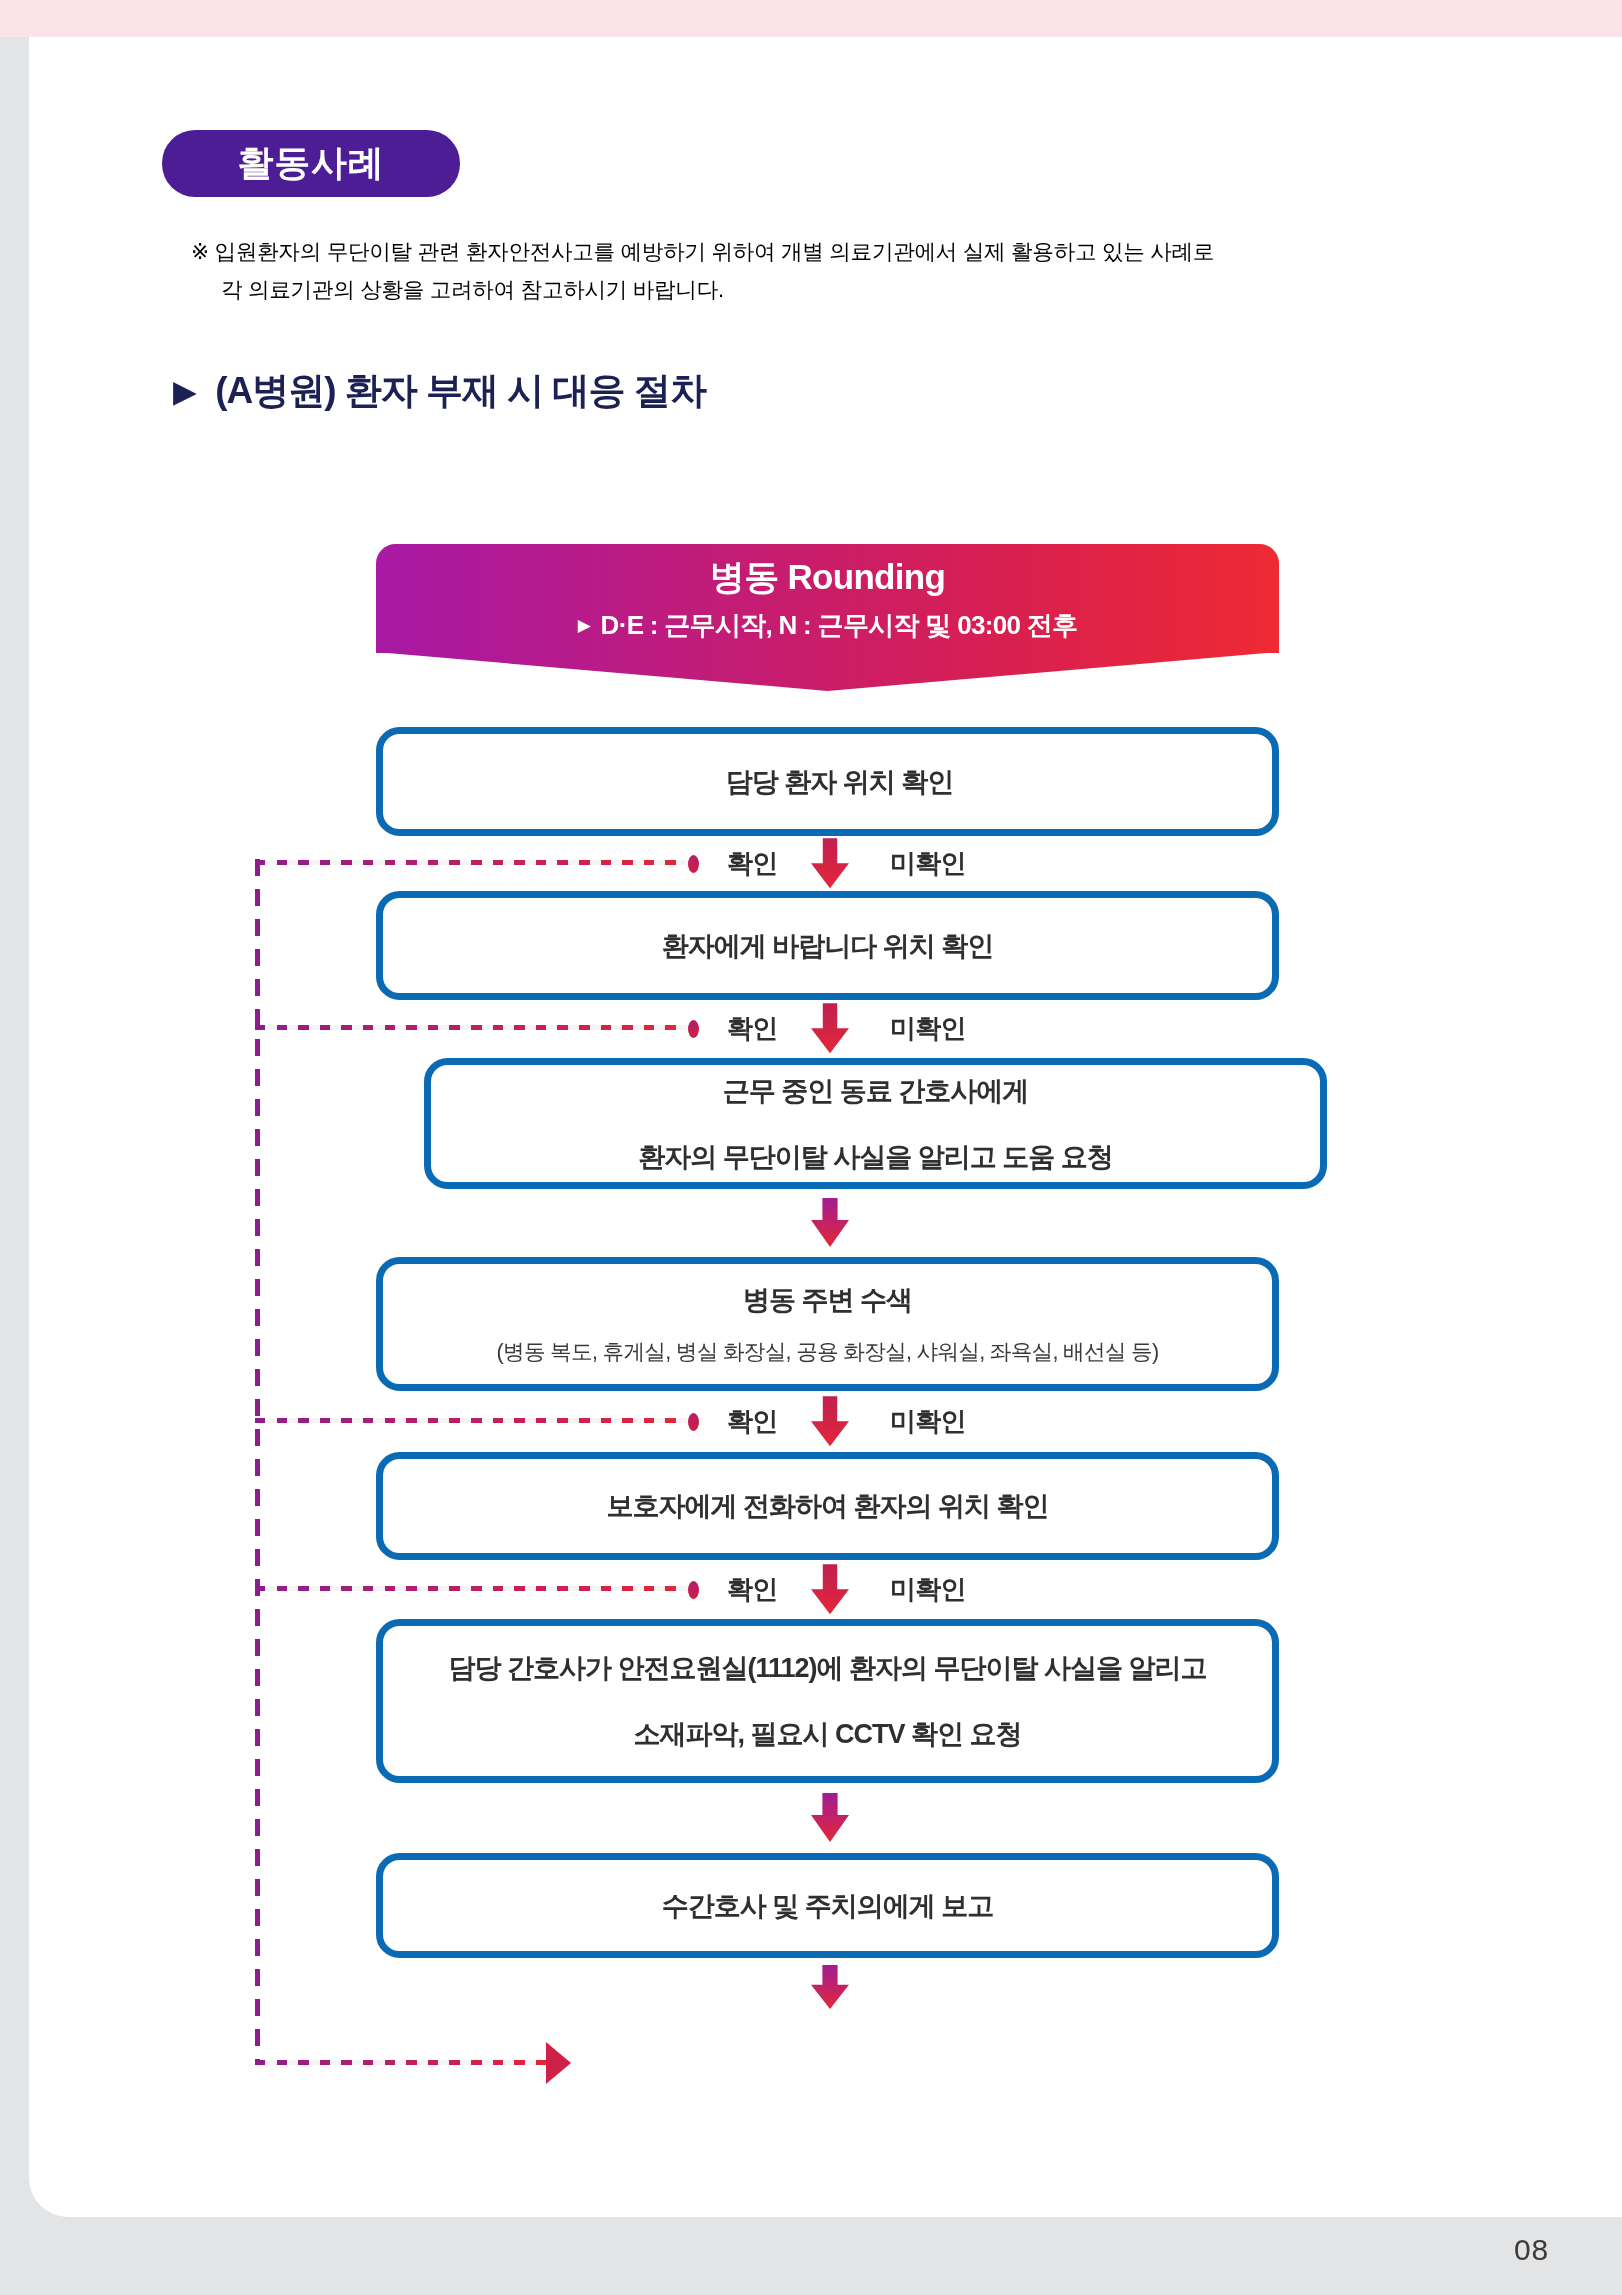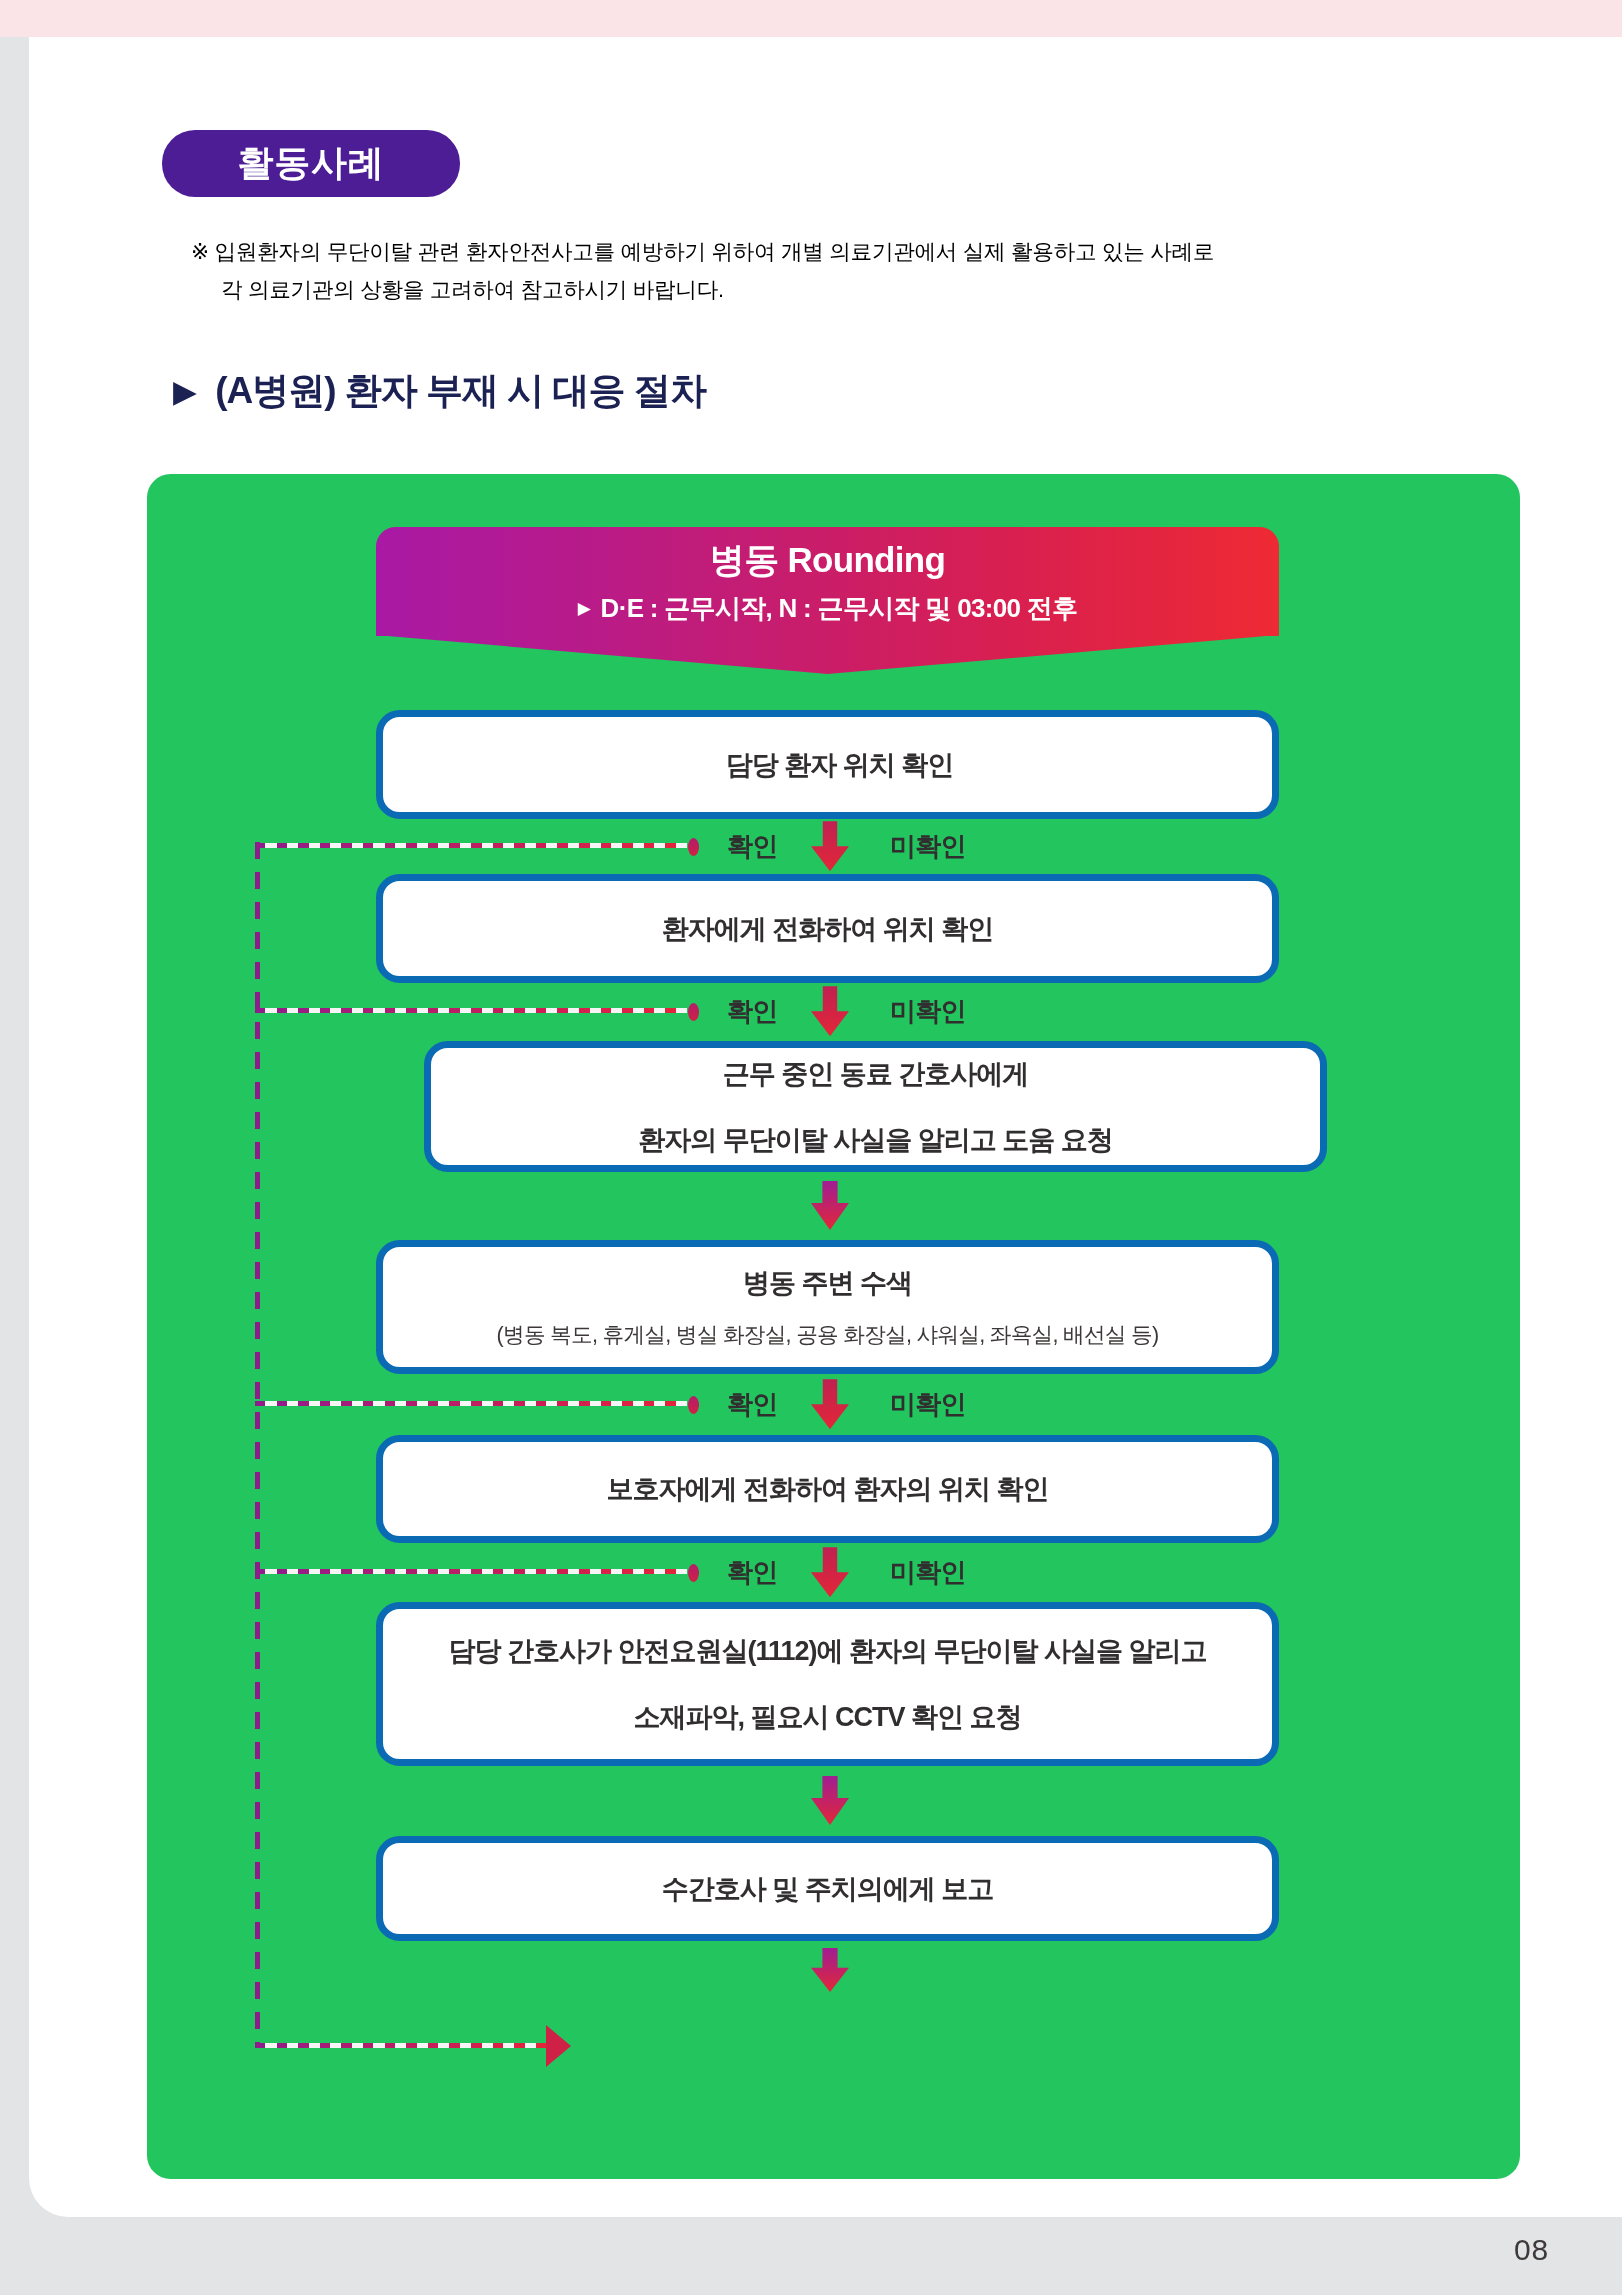--- a/index.html
+++ b/index.html
@@ -16,22 +16,22 @@
 
   .note{position:absolute;left:191px;top:233px;font-size:21.6px;color:#000000;
         line-height:1.75;letter-spacing:-0.3px;}
   .note-line2{padding-left:30px;}
 
   .sec-title{position:absolute;left:173px;top:366px;display:flex;align-items:center;
              gap:18.3px;color:#1b2153;}
   .sec-marker{font-size:31px;line-height:1;}
   .sec-text{font-size:37px;font-weight:bold;letter-spacing:-1px;}
 
-  .panel{position:absolute;left:147px;top:474px;width:1373px;height:1705px;
-         background:#22c55e;border-radius:23.6px;}
+  .panel{position:absolute;left:147px;top:491px;width:1373px;height:1705px;
+         background:#ffffff;border-radius:23.6px;}
 
   
   .banner{position:absolute;left:229px;top:53px;width:903px;height:109px;
           border-radius:19.6px 19.6px 0 0;
           background:linear-gradient(90deg,#a819a5,#d81f50 70%,#ee2a33);
           display:flex;flex-direction:column;align-items:center;justify-content:center;color:#fff;}
   .banner-v{position:absolute;left:229px;top:161px;width:903px;height:39px;
             background:linear-gradient(90deg,#a819a5,#d81f50 70%,#ee2a33);
             clip-path:polygon(0 0,100% 0,50% 100%);}
   .banner-title{font-size:35px;font-weight:bold;letter-spacing:-0.7px;}
@@ -120,21 +120,21 @@
 
   <div class="branch" style="top:338px;">
     <div class="b-dash"></div>
     <div class="b-dot"></div>
     <div class="b-label b-confirm">확인</div>
     <div class="arrow-down b-arrow"></div>
     <div class="b-label b-unconfirm">미확인</div>
   </div>
 
   <div class="fbox" style="top:400px;height:109px;">
-    <div class="box-line">환자에게 전화하여 위치 확인</div>
+    <div class="box-line">환자에게 바랍니다 위치 확인</div>
   </div>
 
   <div class="branch" style="top:503px;">
     <div class="b-dash"></div>
     <div class="b-dot"></div>
     <div class="b-label b-confirm">확인</div>
     <div class="arrow-down b-arrow"></div>
     <div class="b-label b-unconfirm">미확인</div>
   </div>
 

